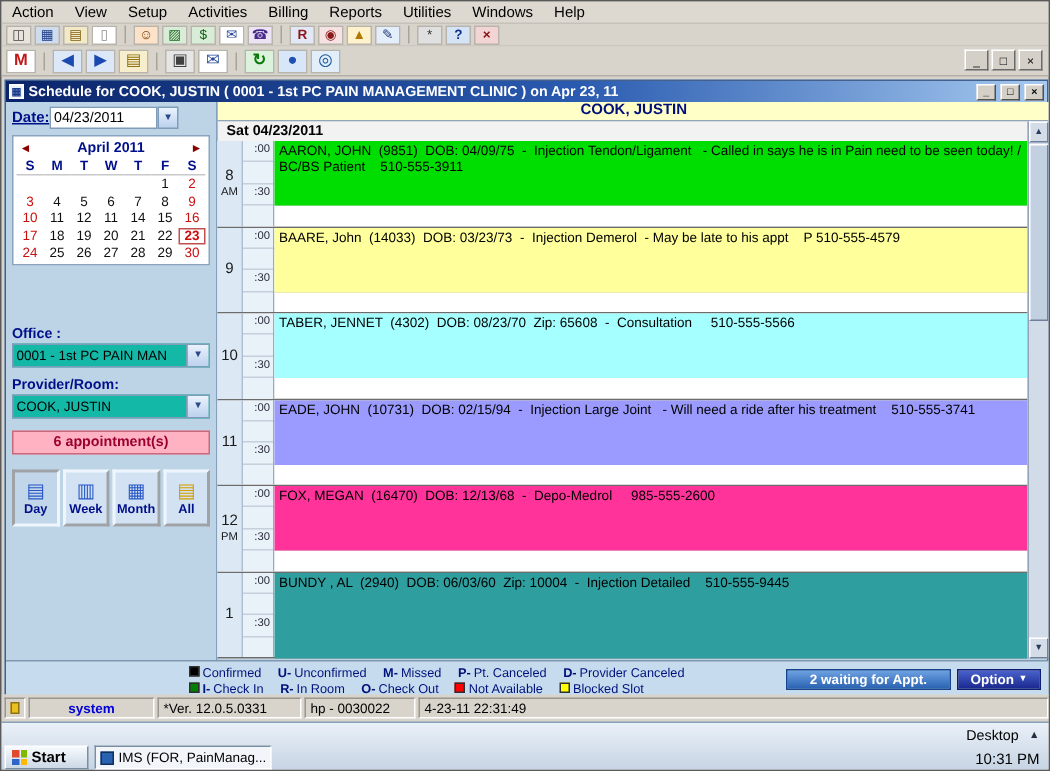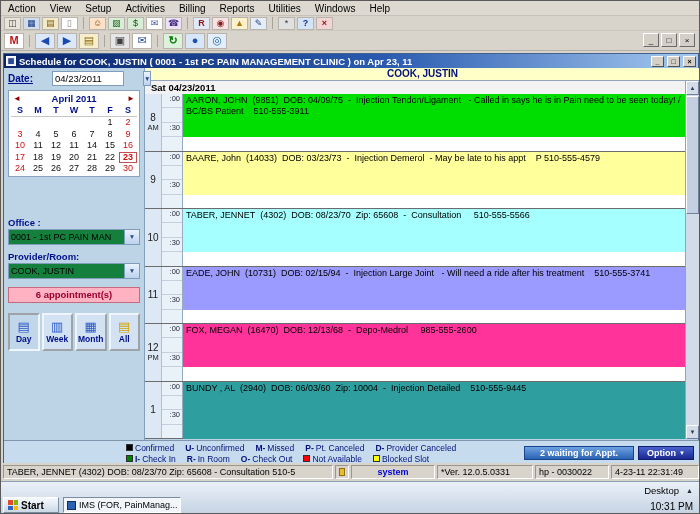--- a/index.html
+++ b/index.html
@@ -37,38 +37,38 @@
         color:#000;font-size:7px;display:flex;align-items:center;justify-content:center}
 
   .phead{position:absolute;left:141px;top:14px;width:555px;height:13px;background:#ffffc8;
          border-bottom:1px solid #94a4b8;color:#00107a;font-weight:bold;text-align:center;line-height:12px}
   .dayrow{position:absolute;left:141px;top:27px;width:540px;height:27px;background:#f2f2f2;
           border-bottom:1px solid #7c8894;font-weight:bold;font-size:9.5px;padding-left:6px;line-height:13px}
 
   
   .sidebar{position:absolute;left:0;top:14px;width:141px;height:372px;background:#bdd4e7;
            border-right:1px solid #84a0bc;padding:3px 4px}
-  .daterow{display:flex;align-items:center;gap:19px}
+  .daterow{display:flex;align-items:center;gap:0}
   .dlabel{color:#00108a;font-weight:bold;text-decoration:underline}
   .dinput{width:72px;height:15px;border:1px solid #7f9db9;background:#fff;font-family:"Liberation Sans",sans-serif;
           font-size:9.5px;padding:0 2px;color:#000}
   .darr{width:14px;height:15px;background:linear-gradient(#eaf2fc,#bcd2ee);border:1px solid #7f9db9;
         color:#2a4a8a;font-size:6.5px;display:flex;align-items:center;justify-content:center}
   .cal{margin-top:4px;background:#fff;border:1px solid #8aa4c0;padding:1px 2px}
   .calhead{display:flex;justify-content:space-between;align-items:center;color:#00108a;font-weight:bold;
            font-size:9.5px;padding:1px 2px}
   .calarr{color:#8a0000;font-size:8px;cursor:default}
   .calgrid{display:grid;grid-template-columns:repeat(7,1fr);text-align:center;font-size:9px}
   .ch{color:#00108a;font-weight:bold;border-bottom:1px solid #c8c8c8;padding-bottom:1px}
   .cd{height:11.5px;line-height:11.5px;color:#101010}
   .cd.we{color:#cc1010}
   .cd.sel{outline:1px solid #c05050;outline-offset:-1px;font-weight:bold}
   .slabel{color:#00108a;font-weight:bold;font-size:9.5px;margin-top:6px}
   .slabel.first{margin-top:40px}
-  .combo{display:flex;height:16px;border:1px solid #7f9db9;background:#15803d;margin-top:1px}
+  .combo{display:flex;height:16px;border:1px solid #7f9db9;background:#14b8a6;margin-top:1px}
   .combo .val{flex:1;font-size:9px;padding:2px 2px 0;white-space:nowrap;overflow:hidden}
   .combo .ar{width:15px;background:linear-gradient(#eaf2fc,#bcd2ee);border-left:1px solid #7f9db9;
              color:#2a4a8a;font-size:6.5px;display:flex;align-items:center;justify-content:center}
   .apptbtn{margin-top:8px;width:100%;height:16px;background:#ffb2c2;border:1px solid #c86a7e;
            color:#9c0030;font-weight:bold;font-size:9.5px;display:flex;align-items:center;justify-content:center}
   .views{display:flex;gap:2px;margin-top:10px}
   .vbtn{flex:1;height:38px;background:#d2e2f2;border:2px outset #eef5fc;display:flex;flex-direction:column;
         align-items:center;justify-content:center;gap:1px}
   .vbtn.active{border-style:inset;background:#c2d6ea}
   .vicon{font-size:13px;line-height:13px}
@@ -464,21 +464,20 @@
       </div>
       <div class="waitbtn">2 waiting for Appt.</div>
       <div class="optbtn">
         <span>Option</span>
         <span class="oa">▼</span>
       </div>
     </div>
   </div>
 
   <div class="statusbar">
-    <div class="spanel sp1">TABER, JENNET  (4302)  DOB: 08/23/70  Zip: 65608  -  Consultation     510-5</div>
     <div class="spanel spicon">
         <span class="keysq"></span>
       </div>
     <div class="spanel sp2">system</div>
     <div class="spanel sp3">*Ver. 12.0.5.0331</div>
     <div class="spanel sp4">hp - 0030022</div>
     <div class="spanel sp5">4-23-11 22:31:49</div>
   </div>
 
   <div class="taskbar">

